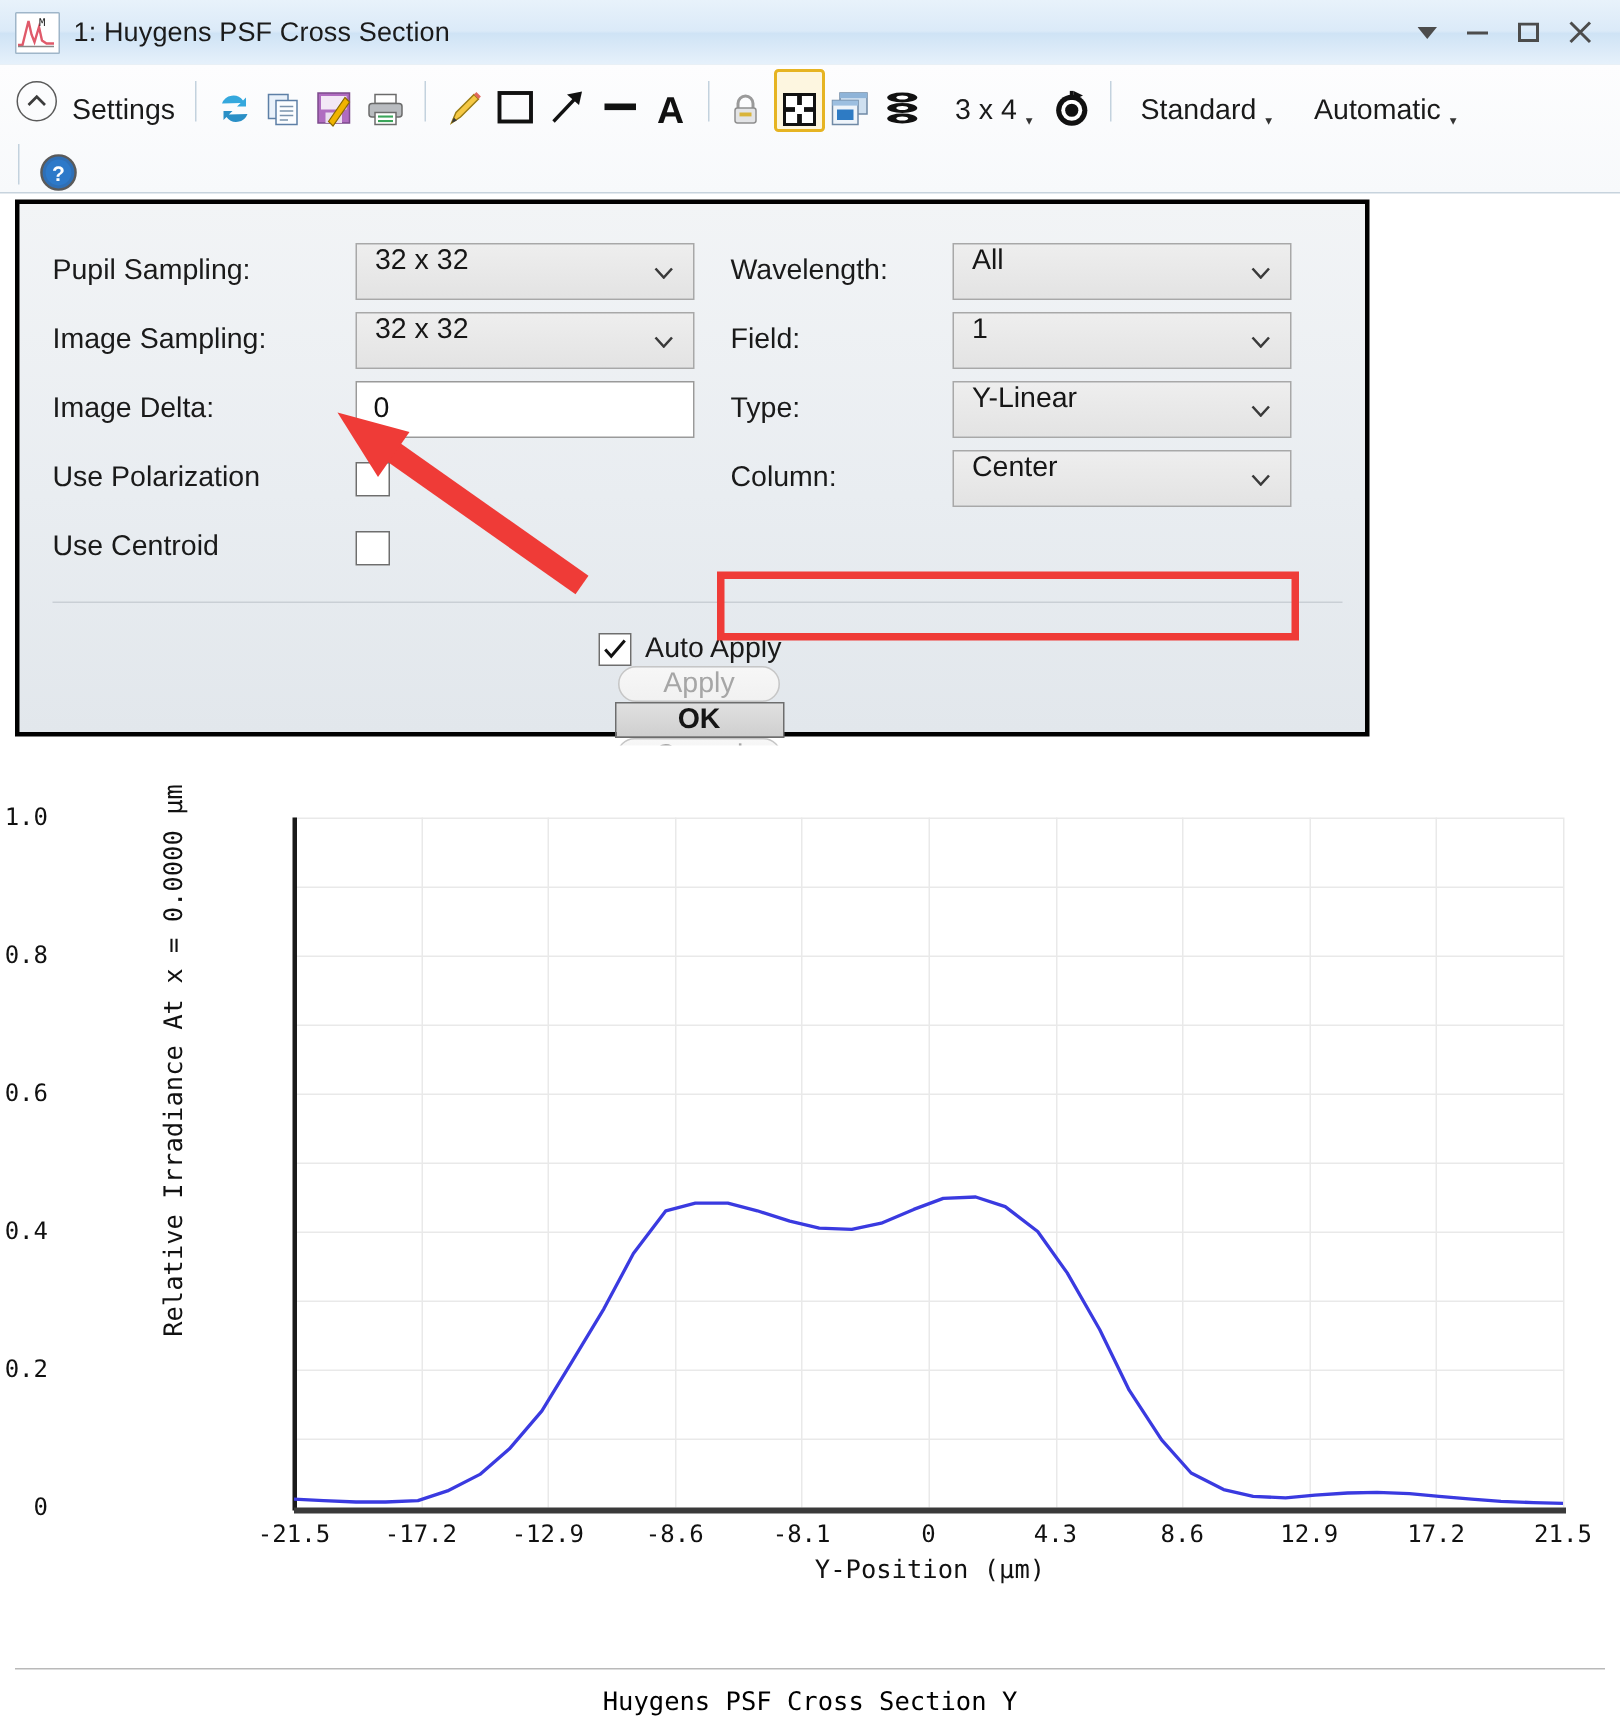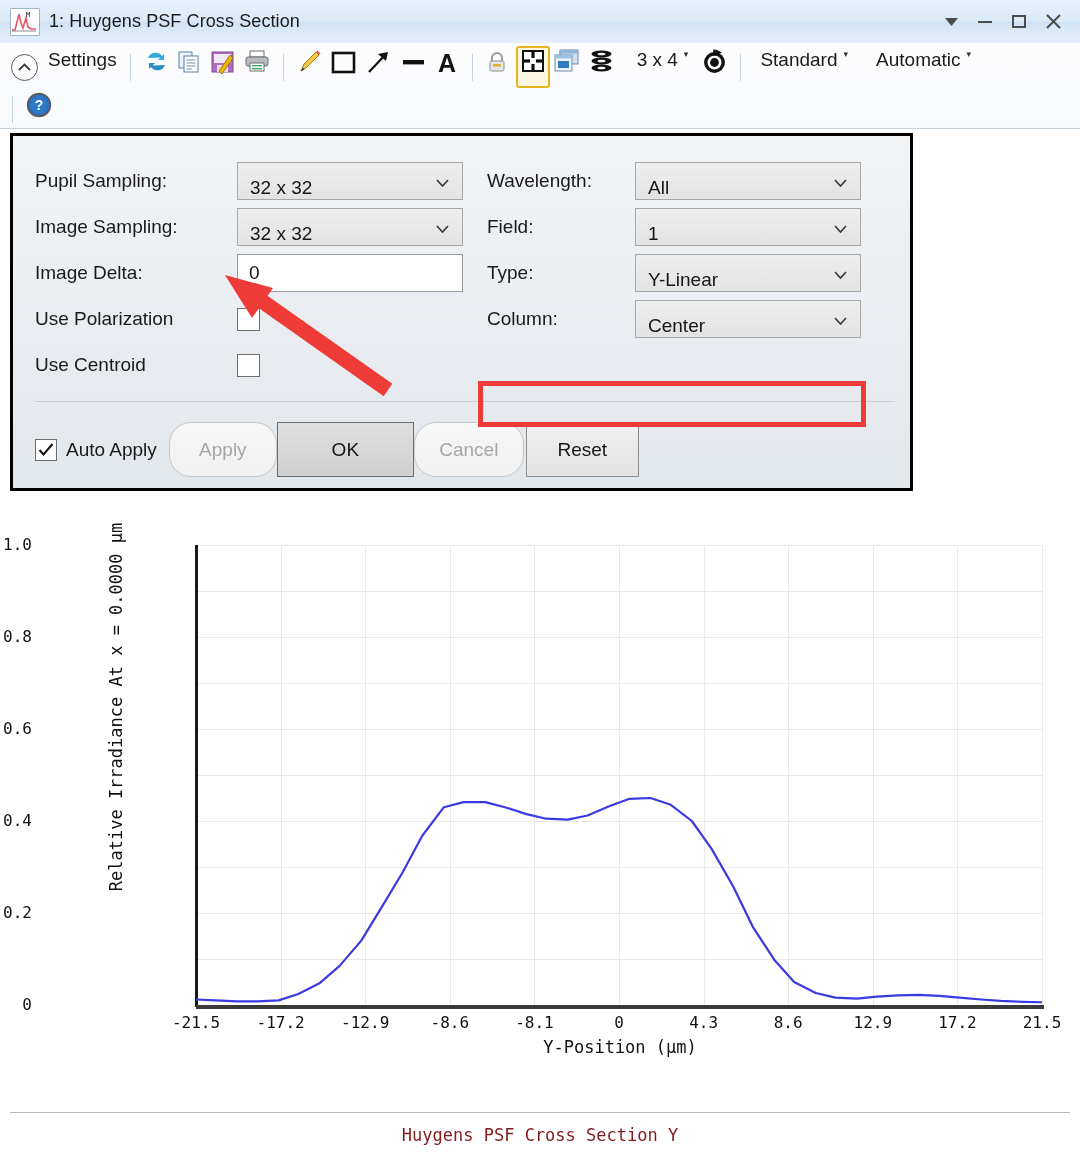--- a/index.html
+++ b/index.html
@@ -32,21 +32,21 @@
   }
   
   #toolbar{
     position:absolute;left:0;top:43px;width:1080px;height:85px;
     background:linear-gradient(to bottom,#fdfdfe 0%,#f7f9fb 100%);
     border-bottom:1px solid #c7d3dd;
   }
   #tbrow1{position:absolute;left:0;top:0;height:48px;width:100%;display:flex;align-items:center;}
   #tbrow2{position:absolute;left:0;top:48px;height:37px;width:100%;display:flex;align-items:center;}
   .tsep{width:1px;height:27px;background:#c3d2de;margin:0 9px;flex:none;}
-  .titem{display:flex;align-items:flex-start;height:36px;padding:0 4px;flex:none;}
+  .titem{display:flex;align-items:flex-end;height:36px;padding:0 4px;flex:none;}
   .tlabel{font-size:19px;color:#1a1a1a;margin-left:6px;}
   .tdd{font-size:9px;color:#333;margin-left:6px;}
   .circ-btn{
     width:25px;height:25px;border-radius:50%;border:1.4px solid #5a5a5a;
     display:flex;align-items:center;justify-content:center;margin-left:11px;flex:none;
   }
   
   #panel{
     position:absolute;left:10px;top:133px;width:903px;height:358px;
     background:linear-gradient(to bottom,#f2f4f6 0%,#e9edf1 55%,#e2e7ec 100%);
@@ -58,38 +58,38 @@
   .col{position:absolute;top:0;}
   .colL{left:0;width:430px;}
   .colR{left:452px;width:400px;}
   .frow{display:flex;align-items:center;height:46px;position:relative;}
   .flabel{font-size:19px;color:#1a1a1a;}
   .colL .flabel{width:202px;}
   .colR .flabel{width:148px;}
   .combo{
     height:38px;border:1px solid #a8a8a8;
     background:linear-gradient(to bottom,#eeeeee 0%,#e3e3e3 100%);
-    display:flex;align-items:flex-end;box-sizing:border-box;
+    display:flex;align-items:flex-start;box-sizing:border-box;
     font-size:19px;color:#161616;padding-left:12px;position:relative;
   }
   .combo .chev{position:absolute;right:13px;top:50%;transform:translateY(-50%);}
   .txtbox{
     height:38px;border:1px solid #9a9a9a;background:#fff;
     display:flex;align-items:center;box-sizing:border-box;
     font-size:19px;color:#111;padding-left:11px;
   }
   .cw-l{width:226px;}
   .cw-r{width:226px;}
   .cbx{
     width:23px;height:23px;border:1.6px solid #6e6e6e;background:#fff;box-sizing:border-box;
     display:flex;align-items:center;justify-content:center;
   }
   .hsep{position:absolute;left:22px;top:265px;width:860px;height:1px;background:#c9cfd5;}
   
-  #btnrow{position:absolute;left:22px;top:286px;width:862px;height:55px;display:flex;align-items:center;}
+  #btnrow{position:absolute;left:22px;top:286px;width:862px;height:55px;display:flex;align-items:center;flex-direction:column;}
   .chk-auto{display:flex;align-items:center;gap:9px;margin-right:12px;}
   .chk-auto .cbx{width:22px;height:22px;}
   .btn{
     height:55px;border:1px solid #8f8f8f;box-sizing:border-box;
     display:flex;align-items:center;justify-content:center;
     font-size:19px;color:#151515;
     background:linear-gradient(to bottom,#f0f0f0,#e2e2e2);
   }
   .btn.dis{color:#a6a6a6;background:linear-gradient(to bottom,#f7f7f7,#f1f1f1);border-color:#c6c6c6;border-radius:22px;}
   .btn.def{background:linear-gradient(to bottom,#e0e0e0,#cfcfcf);border:1.6px solid #6d6d6d;}
@@ -108,21 +108,21 @@
     transform:rotate(-90deg);transform-origin:center;
     font-family:"DejaVu Sans Mono",monospace;font-size:17px;color:#111;text-align:center;
     white-space:nowrap;
   }
   #xlab{
     position:absolute;left:186px;top:540px;width:848px;text-align:center;
     font-family:"DejaVu Sans Mono",monospace;font-size:17px;color:#111;
   }
   #caption{
     position:absolute;left:10px;top:1125px;width:1060px;text-align:center;
-    font-family:"DejaVu Sans Mono",monospace;font-size:17px;color:#7f1d1d;
+    font-family:"DejaVu Sans Mono",monospace;font-size:17px;color:#000000;
   }
   #capline{position:absolute;left:10px;top:1112px;width:1060px;height:1px;background:#b9b9b9;}
   
   #redbox{
     position:absolute;left:465px;top:245px;width:388px;height:46px;
     border:5px solid #ef3b37;box-sizing:border-box;pointer-events:none;
   }
   #arrow{position:absolute;left:0;top:0;width:1080px;height:1157px;pointer-events:none;}
 </style>
 </head>
@@ -422,21 +422,21 @@
   <div id="btnrow">
     <div class="chk-auto">
       <div class="cbx">
         <svg width="16" height="14" viewBox="0 0 16 14">
             <polyline points="1.5,7 5.5,11.5 14.5,1" fill="none" stroke="#111" stroke-width="2"></polyline>
           </svg>
       </div>
       <span class="flabel">Auto Apply</span>
     </div>
     <div class="btn dis" style="width:108px;">Apply</div>
-    <div class="btn def" style="width:137px;margin-left:0;">OK</div>
+    <div class="btn def" style="width:113px;margin-left:0;font-weight:bold;">OK</div>
     <div class="btn dis" style="width:110px;">Cancel</div>
     <div class="btn" style="width:113px;margin-left:2px;">Reset</div>
   </div>
 
   <div id="redbox"></div>
 </div>
 
 <div id="chartwrap">
   <div id="plot">
       <div class="gl glh" style="top: 414px;"></div>

